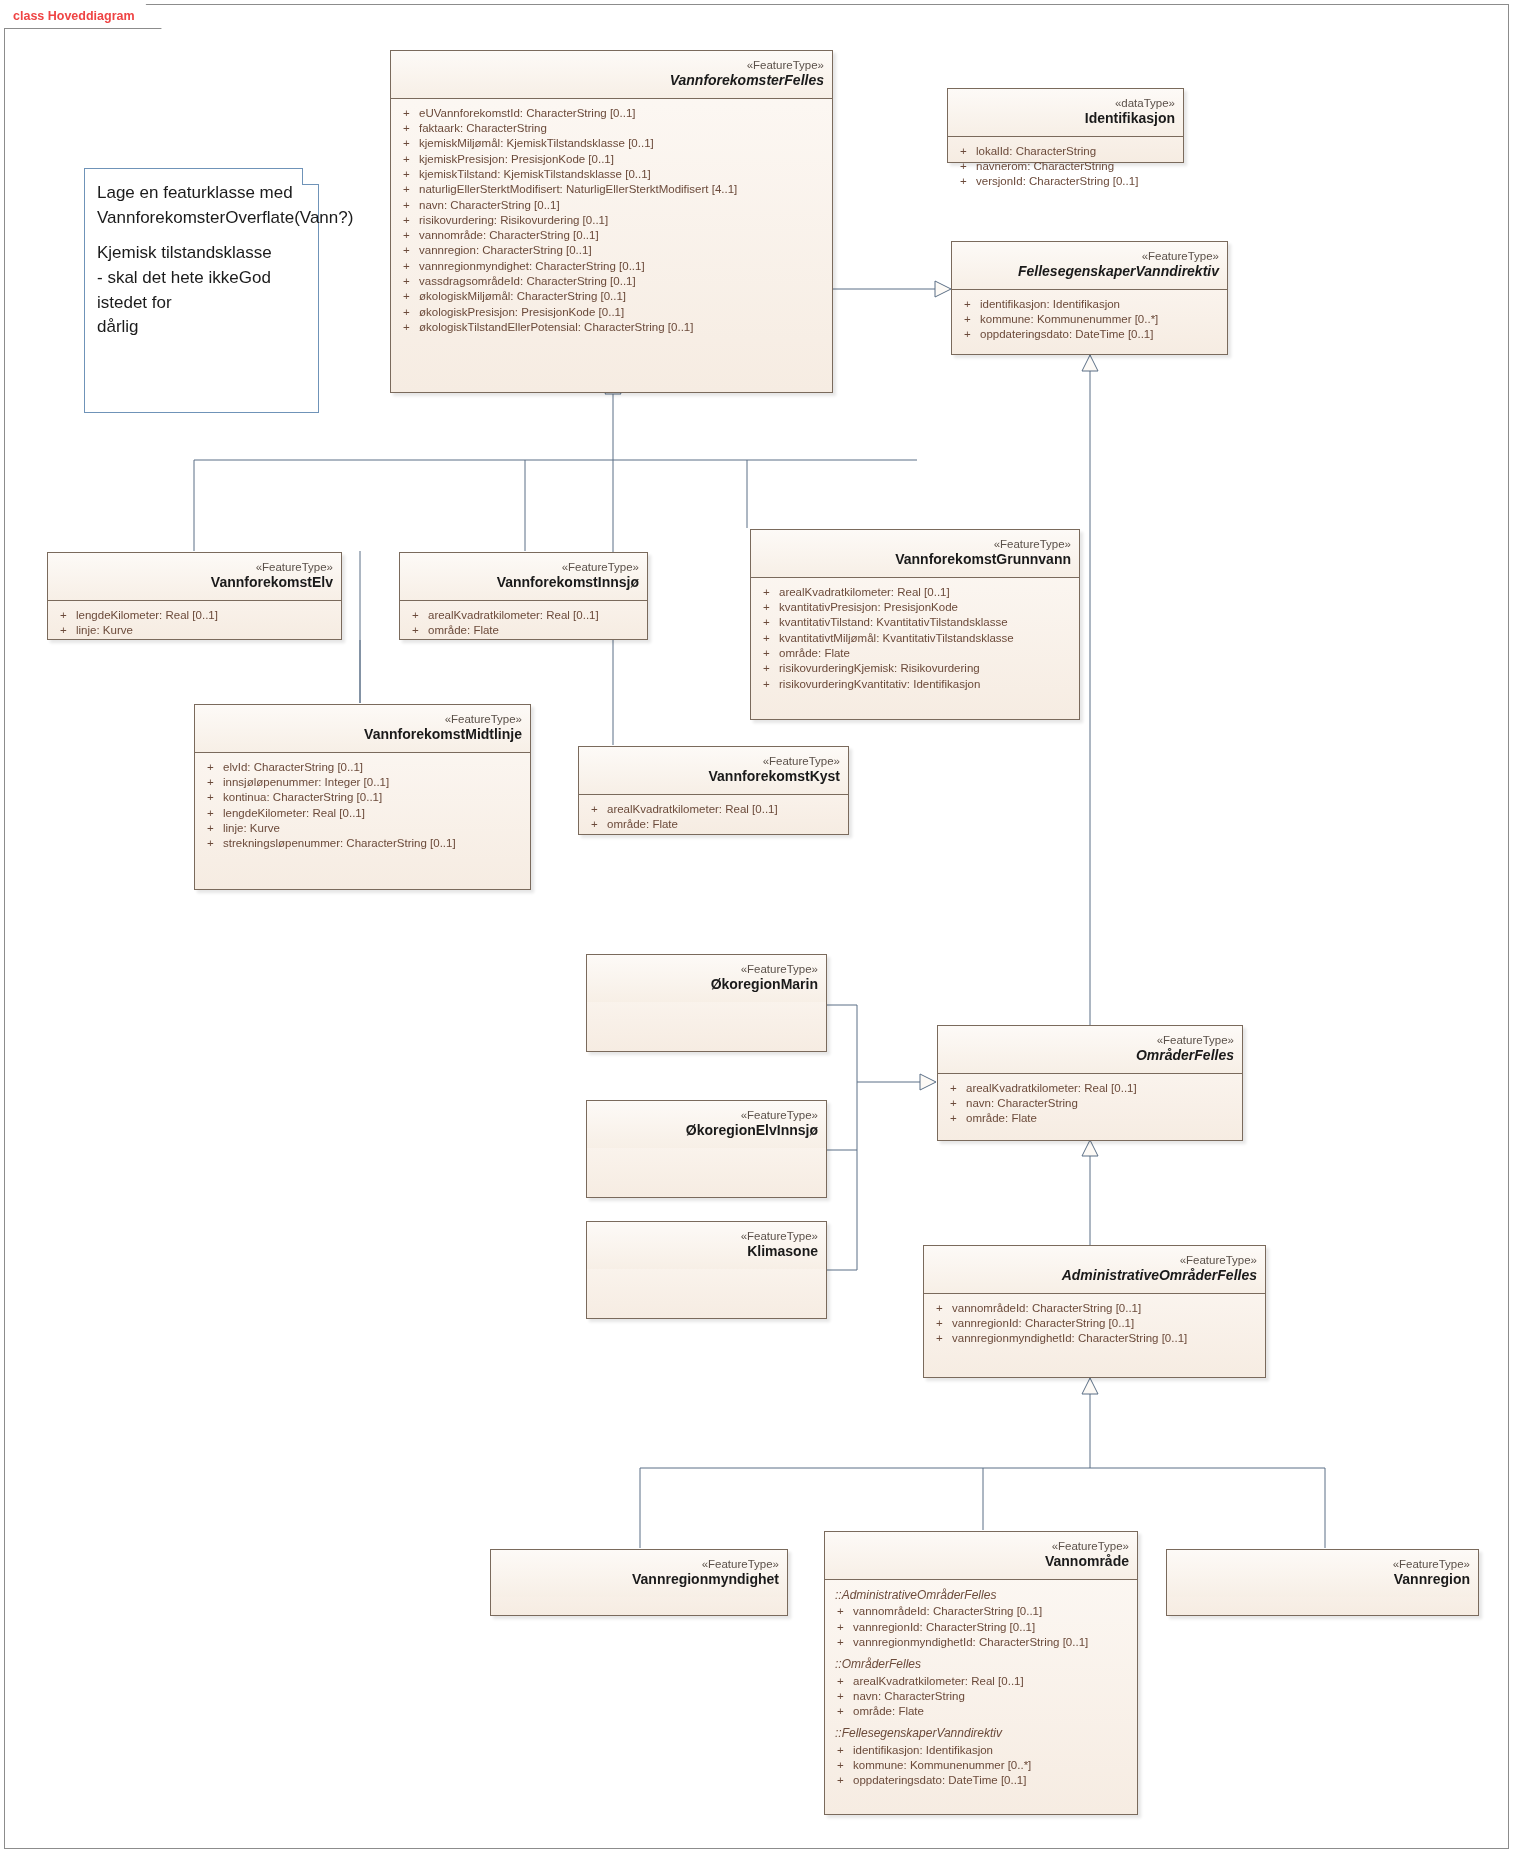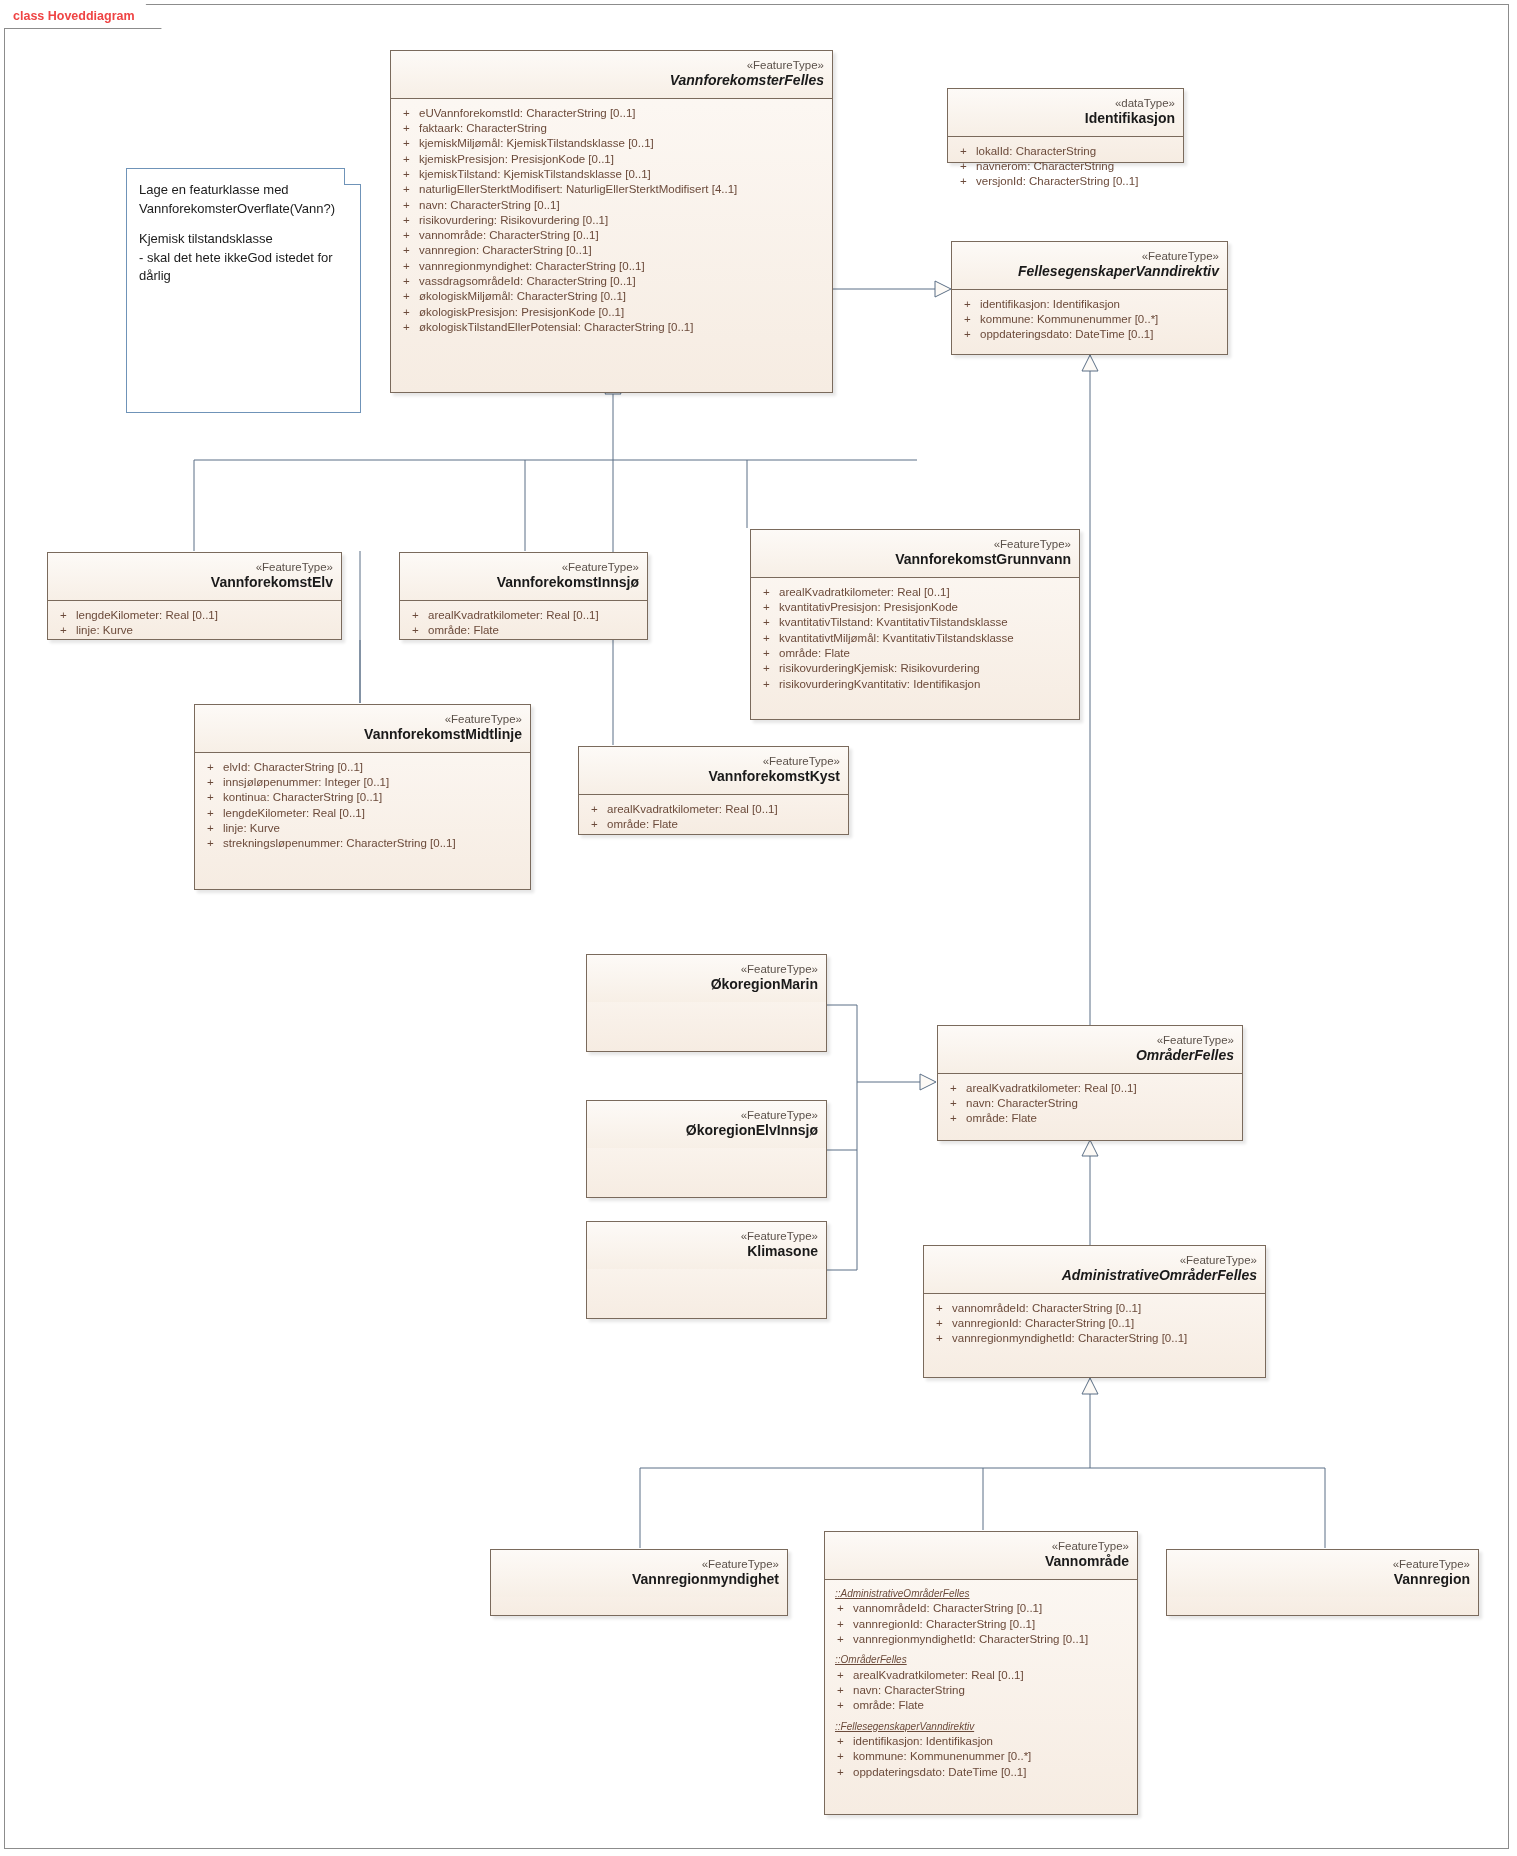--- a/index.html
+++ b/index.html
@@ -91,41 +91,39 @@
   }
   .attr .vis {
     display: inline-block;
     width: 22px;
     flex: 0 0 22px;
     text-align: left;
     padding-left: 6px;
     box-sizing: border-box;
   }
   .group-label {
-    font-size: 10px;
+    font-size: 12px;
     font-style: italic;
     color: #6b4a3a;
     padding-left: 4px;
     line-height: 1.45;
     white-space: nowrap;
-    text-decoration: underline;
   }
   .group-gap { height: 6px; }
 
   
   .note {
     position: absolute;
     box-sizing: border-box;
     border: 1px solid #6f93b8;
     background: #ffffff;
     padding: 12px 12px 10px 12px;
-    font-size: 13px;
+    font-size: 17px;
     color: #1b1b1b;
     line-height: 1.45;
-    margin-left: 42px;
   }
   .note .fold {
     position: absolute;
     right: -1px;
     top: -1px;
     width: 16px;
     height: 16px;
     background: #ffffff;
     border-left: 1px solid #6f93b8;
     border-bottom: 1px solid #6f93b8;

